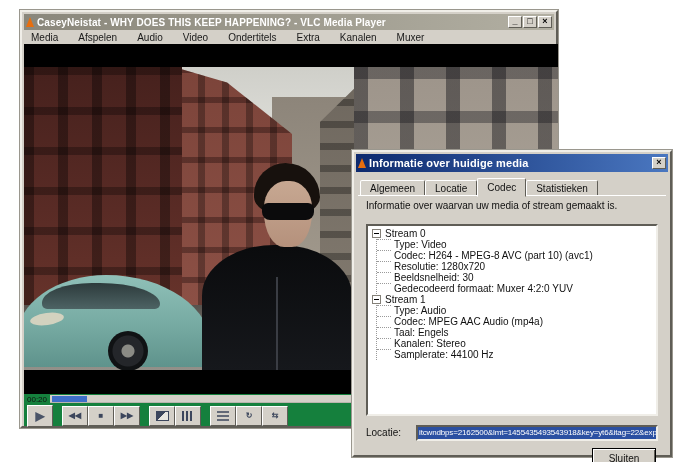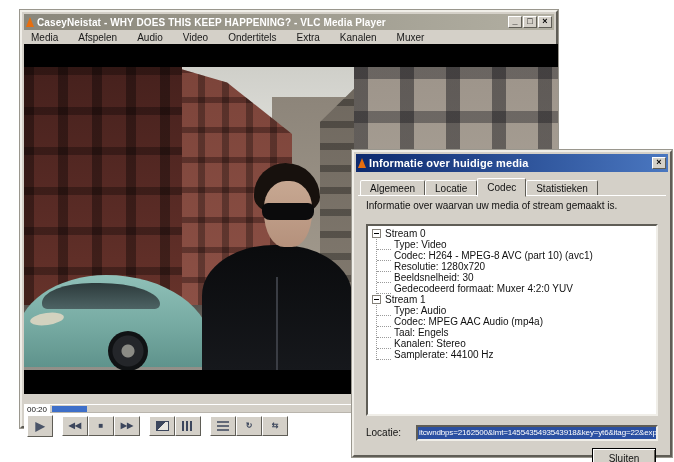--- a/index.html
+++ b/index.html
@@ -48,21 +48,21 @@
   .car-glass{position:absolute;left:26px;top:8px;width:118px;height:26px;background:linear-gradient(#2d3b3c,#4d6364);border-radius:50% 60% 6px 6px/90% 95% 6px 6px;}
   .car-wheel{position:absolute;left:92px;top:56px;width:40px;height:40px;background:radial-gradient(circle at 50% 50%,#8b8b85 0 6px,#24262a 7px 15px,#101214 16px);border-radius:50%;}
   .car-light{position:absolute;left:14px;top:38px;width:34px;height:12px;background:#ddd6c2;border-radius:50%;transform:rotate(-8deg);opacity:.9;}
   .person-jacket{position:absolute;left:178px;top:178px;width:150px;height:126px;background:linear-gradient(#0a0b0d,#16181c);border-radius:48% 48% 0 0/40% 40% 0 0;}
   .person-zip{position:absolute;left:252px;top:210px;width:2px;height:94px;background:#3a3d44;}
   .person-hair{position:absolute;left:230px;top:96px;width:66px;height:52px;background:#17110d;border-radius:55% 60% 45% 50%/70% 75% 40% 40%;}
   .person-face{position:absolute;left:240px;top:114px;width:48px;height:66px;background:linear-gradient(#c7a892,#b5917c);border-radius:46% 46% 42% 42%/40% 40% 52% 52%;}
   .person-shades{position:absolute;left:238px;top:136px;width:52px;height:17px;background:#0b0b0c;border-radius:6px 6px 8px 8px;}
   .letterbox-bottom{position:absolute;left:0;top:326px;width:534px;height:24px;background:#000;}
 
-  .controls{position:absolute;left:2px;top:392px;right:2px;height:32px;background:#ffffff;}
+  .controls{position:absolute;left:2px;top:382px;right:2px;height:32px;background:#15803d;}
   .seekrow{position:absolute;left:0;top:0;right:0;height:10px;display:flex;align-items:center;}
   .timetext{font-size:8px;color:#111;width:26px;text-align:center;}
   .seektrack{flex:1;height:8px;margin-right:6px;background:#d4d0c8;border-bottom:1px solid #b9b5ad;position:relative;}
   .seekfill{position:absolute;left:2px;top:1px;height:6px;width:7%;background:#3e6fc9;}
   .btnrow{position:absolute;left:3px;top:11px;height:21px;display:flex;align-items:center;}
   .cbtn{height:20px;background:#d4d0c8;border:1px solid;border-color:#ffffff #5f5d56 #5f5d56 #ffffff;display:flex;align-items:center;justify-content:center;color:#3c465c;font-size:8px;font-weight:bold;padding:0 3px;}
   .cbtn.play{width:26px;height:22px;font-size:12px;color:#4a5468;}
   .cbtn.small{width:26px;}
   .grp{display:flex;margin-left:9px;}
   .icon-bars{width:12px;height:10px;background:repeating-linear-gradient(90deg,#3c465c 0 2px,transparent 2px 4px);}
@@ -76,21 +76,21 @@
   .tab{height:16px;padding:0 9px;font-size:10px;color:#111;background:#d4d0c8;border:1px solid;border-color:#ffffff #5f5d56 transparent #ffffff;border-radius:2px 2px 0 0;display:flex;align-items:center;}
   .tab.active{height:19px;font-weight:normal;position:relative;z-index:2;border-bottom:1px solid #d4d0c8;margin-bottom:-1px;}
   .tabpanel{position:absolute;left:4px;top:43px;right:4px;bottom:4px;border-top:1px solid #ffffff;}
   .desc{position:absolute;left:8px;top:4px;right:6px;font-size:10px;color:#111;line-height:11px;}
   .treebox{position:absolute;left:8px;top:28px;right:8px;height:192px;background:#ffffff;border:2px solid;border-color:#5f5d56 #f0eee8 #f0eee8 #5f5d56;overflow:hidden;padding:2px 0 0 4px;}
   .tnode{display:flex;align-items:center;gap:4px;height:11px;}
   .expander{width:9px;height:9px;border:1px solid #848078;background:#fff;position:relative;flex:0 0 9px;}
   .expander::after{content:"";position:absolute;left:1px;right:1px;top:3px;height:1px;background:#000;}
   .tlabel{font-size:10px;color:#111;line-height:11px;white-space:nowrap;}
   .tchildren{margin-left:4px;border-left:1px dotted #9a9a9a;padding-left:0;}
-  .tchild{display:flex;align-items:flex-end;height:11px;}
+  .tchild{display:flex;align-items:flex-start;height:11px;}
   .tchild::before{content:"";width:14px;border-top:1px dotted #9a9a9a;margin-right:3px;}
   .locrow{position:absolute;left:8px;top:228px;right:8px;height:17px;display:flex;align-items:center;gap:6px;}
   .loclabel{font-size:10px;color:#111;width:44px;}
   .locinput{flex:1;height:16px;background:#fff;border:2px solid;border-color:#5f5d56 #f0eee8 #f0eee8 #5f5d56;display:flex;align-items:center;overflow:hidden;}
   .locsel{background:#2b50a2;color:#fff;font-size:8px;line-height:12px;white-space:nowrap;padding:0 1px;letter-spacing:-.15px;width:100%;}
   .btnbar{position:absolute;right:10px;top:252px;}
   .pushbtn{width:64px;height:20px;background:#d4d0c8;border:1px solid #000;box-shadow:inset 1px 1px 0 #ffffff,inset -1px -1px 0 #5f5d56;font-size:10px;color:#111;text-align:center;line-height:18px;}
 </style>
 </head>
 <body>

